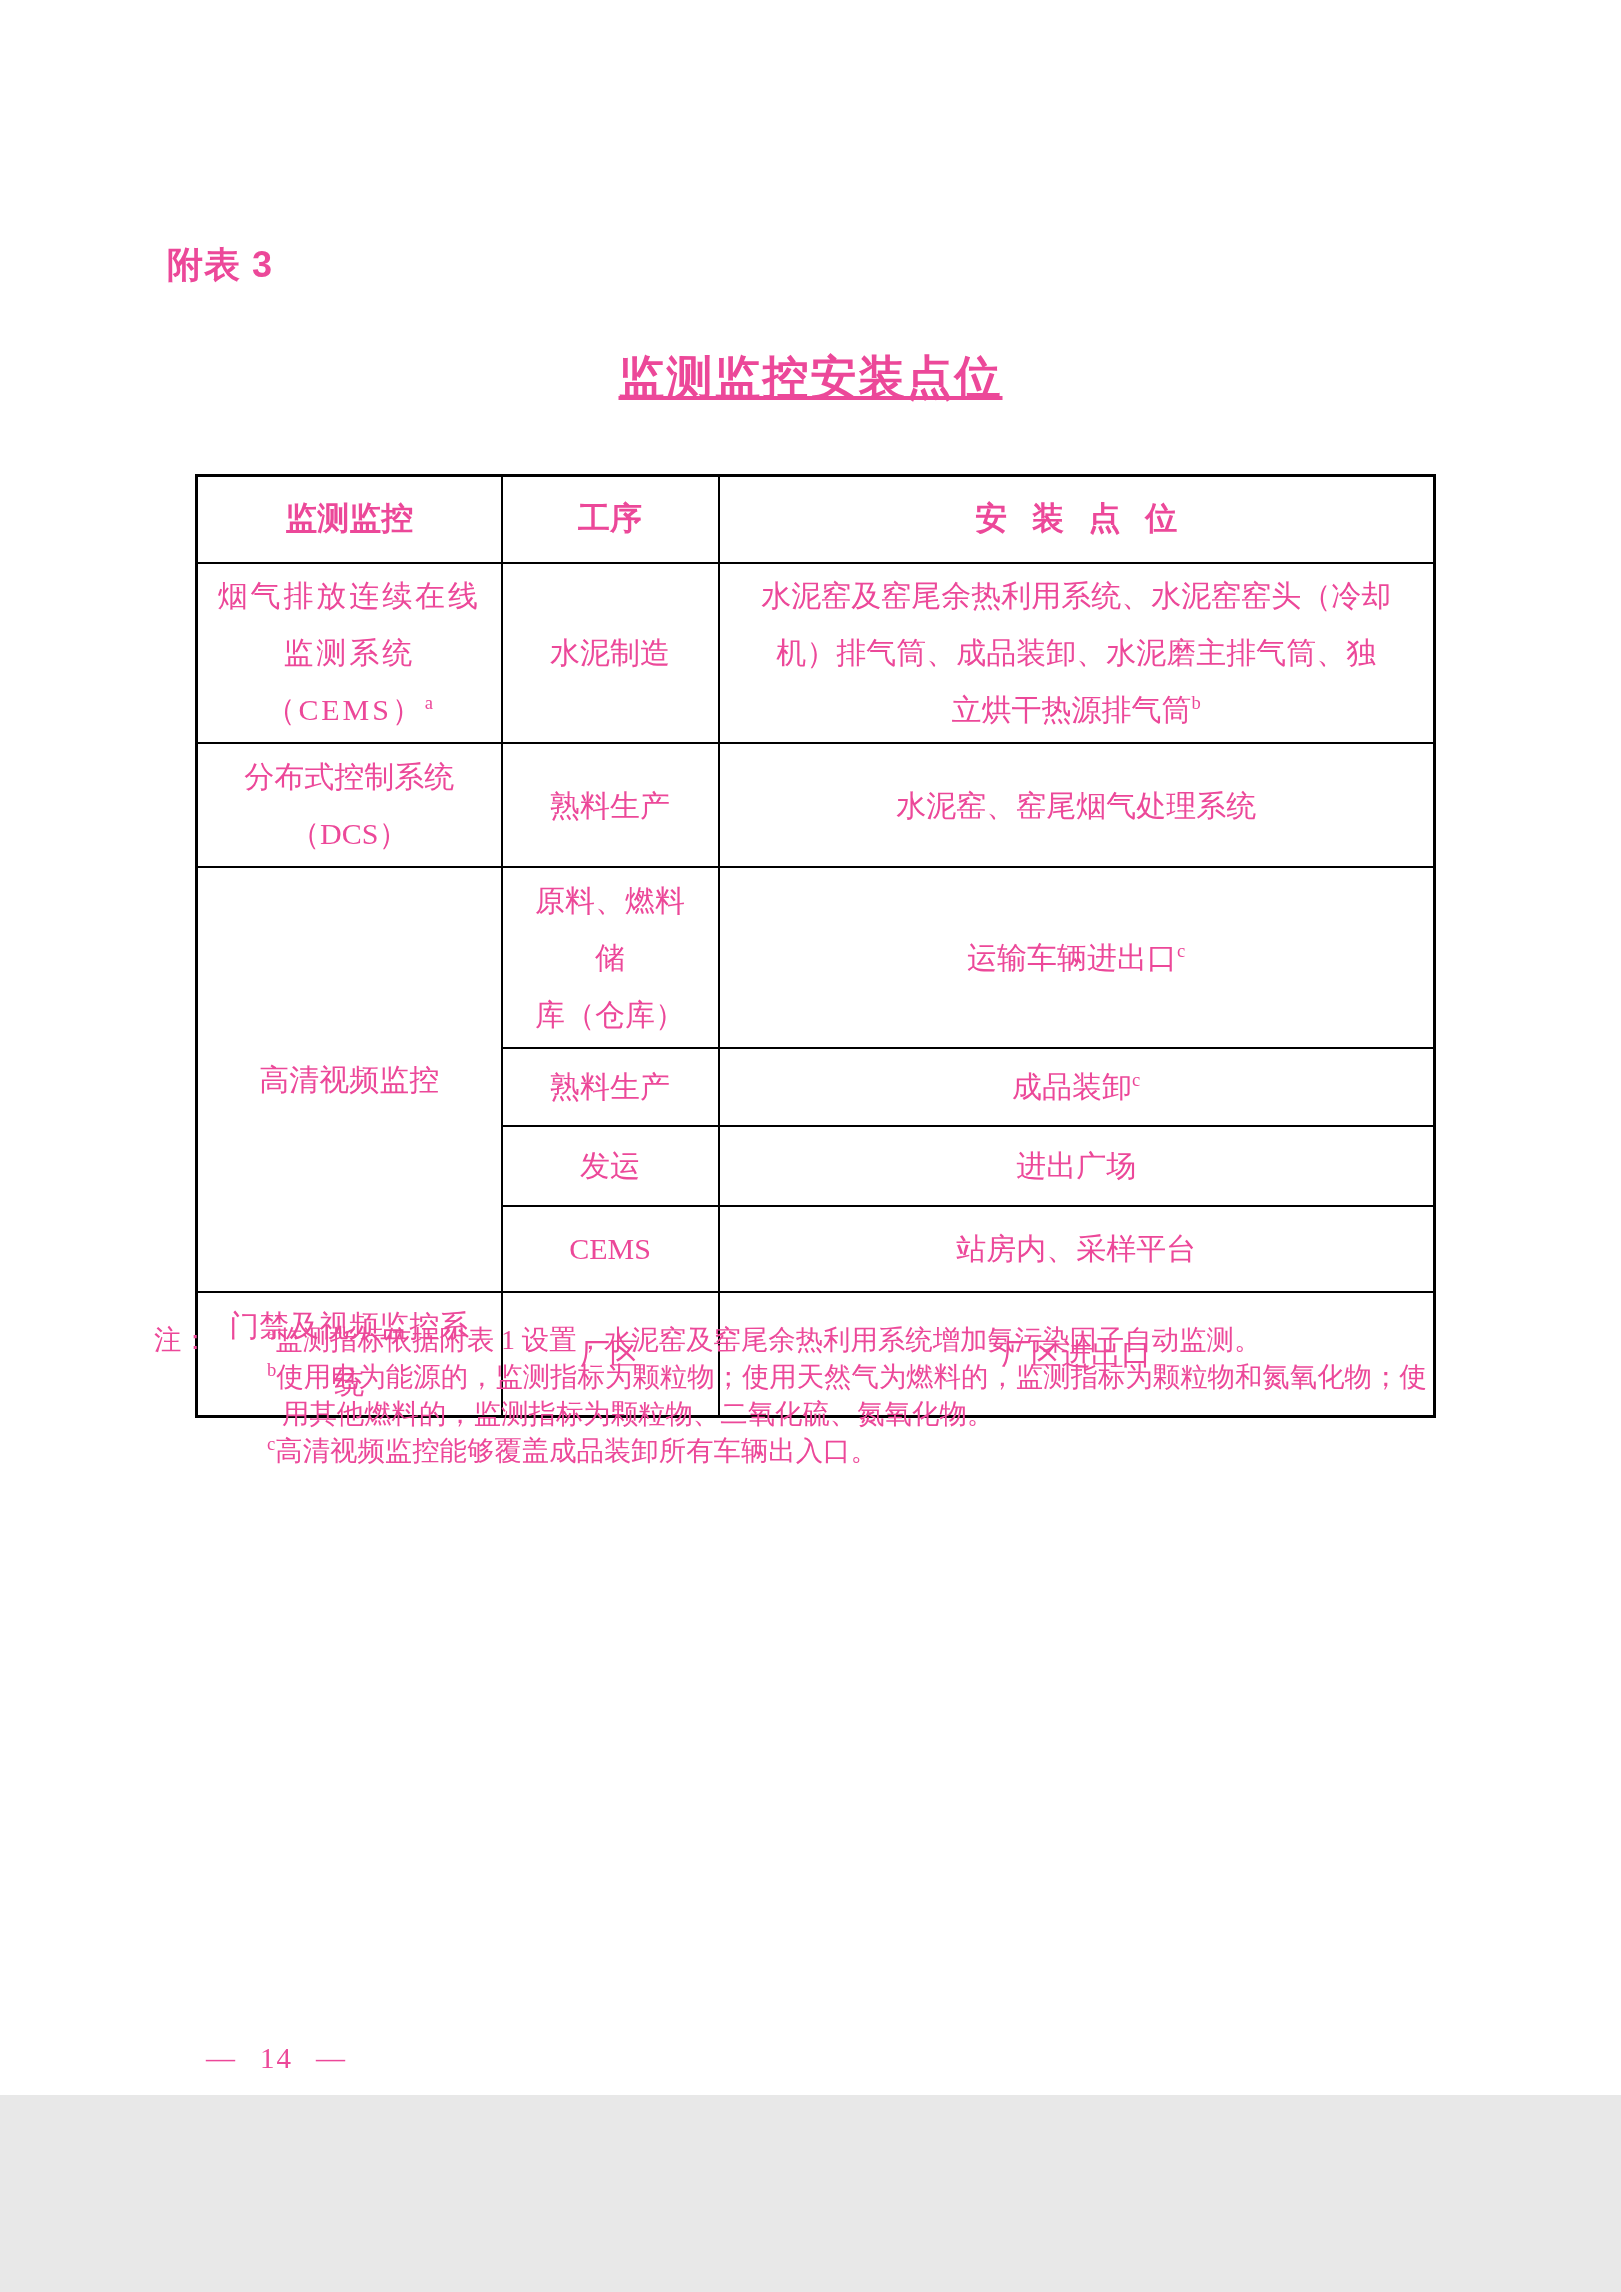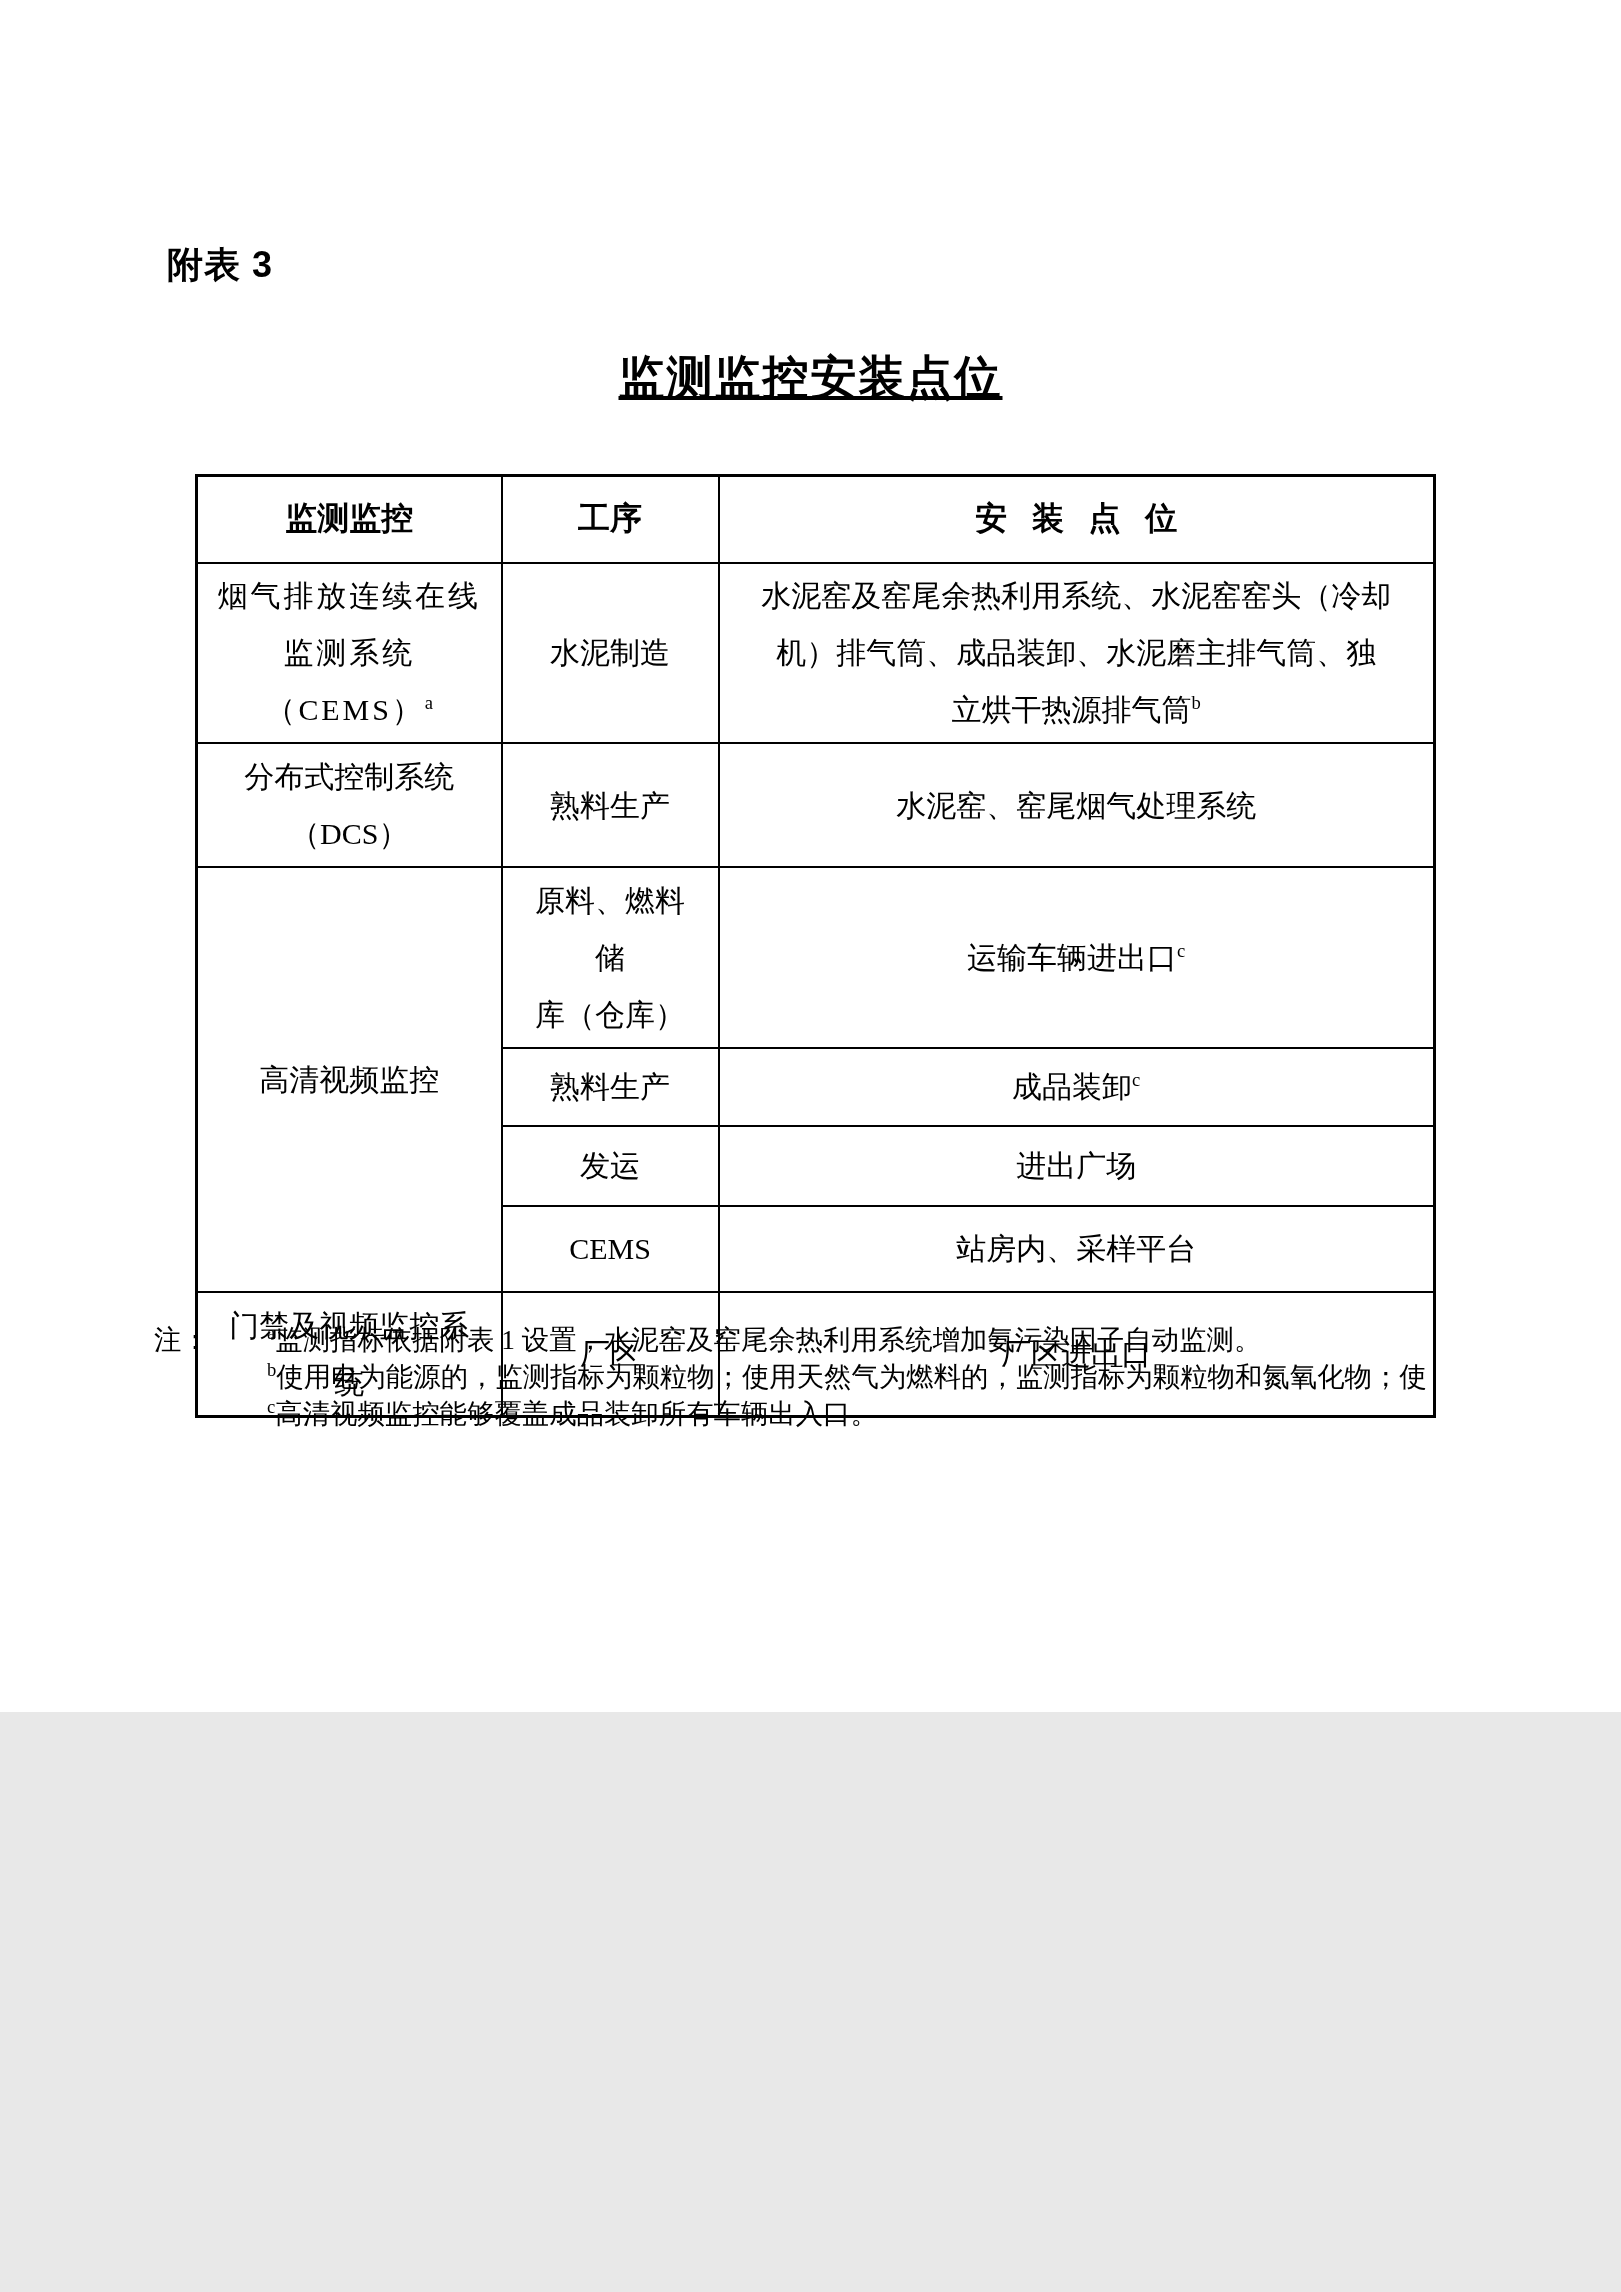--- a/index.html
+++ b/index.html
@@ -1,21 +1,21 @@
 <!DOCTYPE html>
 <html><head>
 <meta charset="utf-8">
 <style>
   html,body{margin:0;padding:0;background:#e8e8e8;}
   .page{
     position:relative;
-    width:1621px;height:1712px;
+    width:1621px;height:2095px;
     margin:0 auto;
     background:#ffffff;
-    color:#000000;
+    color:#ec4899;
     font-family:"Liberation Serif", serif;
     overflow:hidden;
   }
   .annex-label{
     position:absolute;left:167px;top:241px;
     font-family:"Liberation Sans", sans-serif;
     font-weight:bold;font-size:36px;letter-spacing:1px;
   }
   .doc-title{
     position:absolute;left:0;top:347px;width:100%;
@@ -163,20 +163,23 @@
     </tbody>
   </table>
 
   <div class="notes">
     <div class="note-line">
       <span class="note-prefix">注：</span><sup class="s">a</sup><span>监测指标依据附表 1 设置，水泥窑及窑尾余热利用系统增加氨污染因子自动监测。</span>
     </div>
     <div class="note-line">
       <sup class="s">b</sup><span>使用电为能源的，监测指标为颗粒物；使用天然气为燃料的，监测指标为颗粒物和氮氧化物；使</span>
     </div>
+    <div class="note-line deep">
+      <span>用其他燃料的，监测指标为颗粒物、二氧化硫、氮氧化物。</span>
+    </div>
     <div class="note-line">
       <sup class="s">c</sup><span>高清视频监控能够覆盖成品装卸所有车辆出入口。</span>
     </div>
   </div>
 
   <div class="page-number">— 14 —</div>
 
 </div>
 
 

